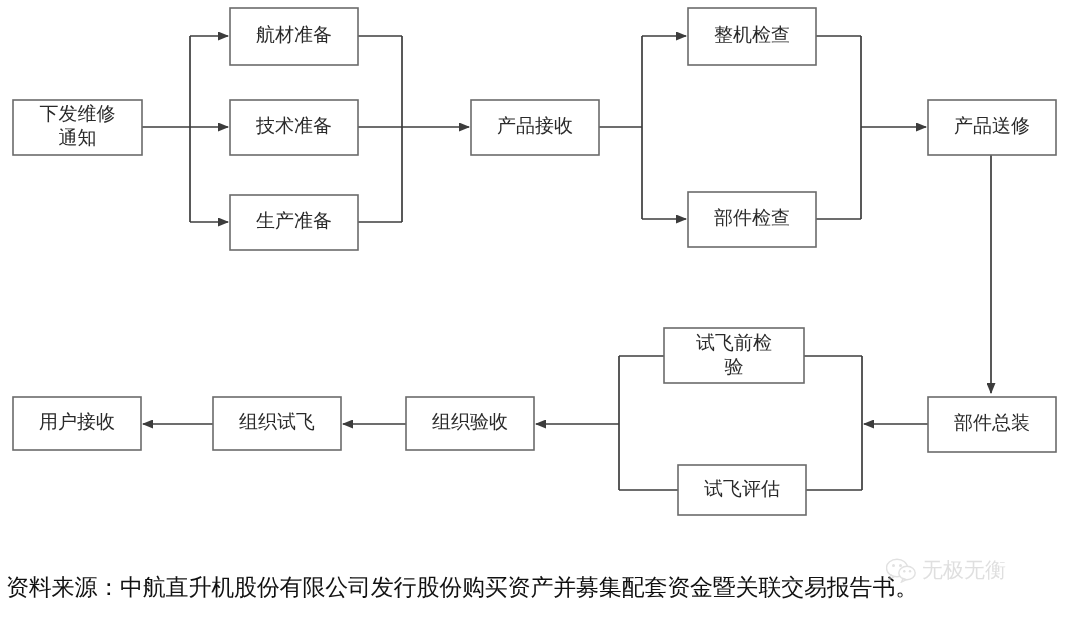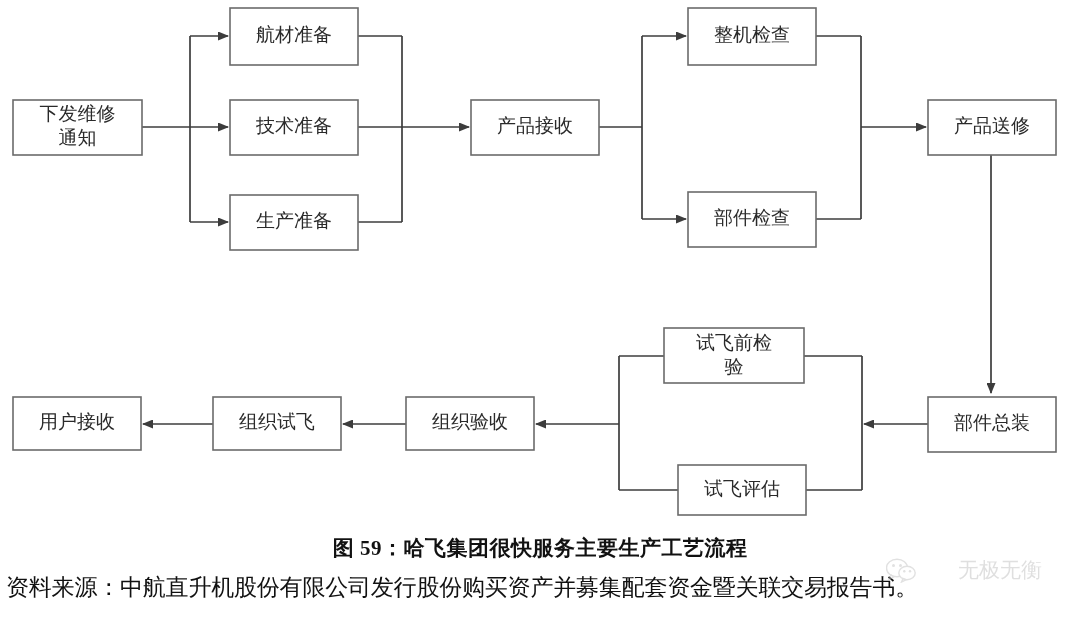--- a/index.html
+++ b/index.html
@@ -75,21 +75,20 @@
     align-items: center;
     gap: 6px;
     opacity: 0.45;
     pointer-events: none;
   }
   .watermark-text {
     font-family: Liberation Serif, serif;
     font-size: 21px;
     color: #b9b9b9;
     white-space: nowrap;
-    margin-left: 36px;
   }
 </style>
 </head>
 <body>
 
 <div id="page">
 
   <svg id="flow-svg" viewBox="0 0 1080 530">
     <defs>
       <marker id="arrow" markerWidth="11" markerHeight="9" refX="10" refY="4.5" orient="auto" markerUnits="userSpaceOnUse">
@@ -206,23 +205,20 @@
       </g>
 
       <g>
         <rect class="node-rect" x="13" y="397" width="128" height="53"></rect>
         <text class="node-text" x="77" y="424">用户接收</text>
       </g>
 
     </g>
   </svg>
 
-  <div class="caption-block">
-    <span class="fig-caption">图 59：哈飞集团很快服务主要生产工艺流程</span>
-  </div>
 
   <div class="source-block">
     <span class="source-line">资料来源：中航直升机股份有限公司发行股份购买资产并募集配套资金暨关联交易报告书。</span>
   </div>
 
   <div class="watermark">
     <svg width="30" height="25" viewBox="0 0 30 25">
       <ellipse cx="11" cy="10" rx="10.5" ry="8.8" fill="none" stroke="#bdbdbd" stroke-width="1.4"></ellipse>
       <path d="M5,17 L3,21.5 L8,18.8 z" fill="none" stroke="#bdbdbd" stroke-width="1.4"></path>
       <circle cx="7.5" cy="7.5" r="1.5" fill="#bdbdbd"></circle>

